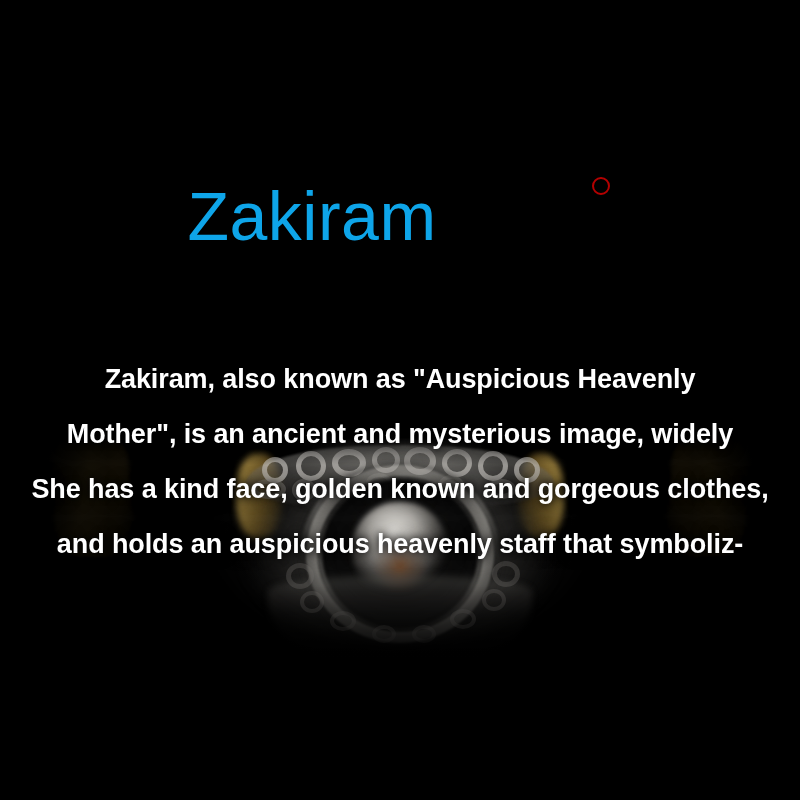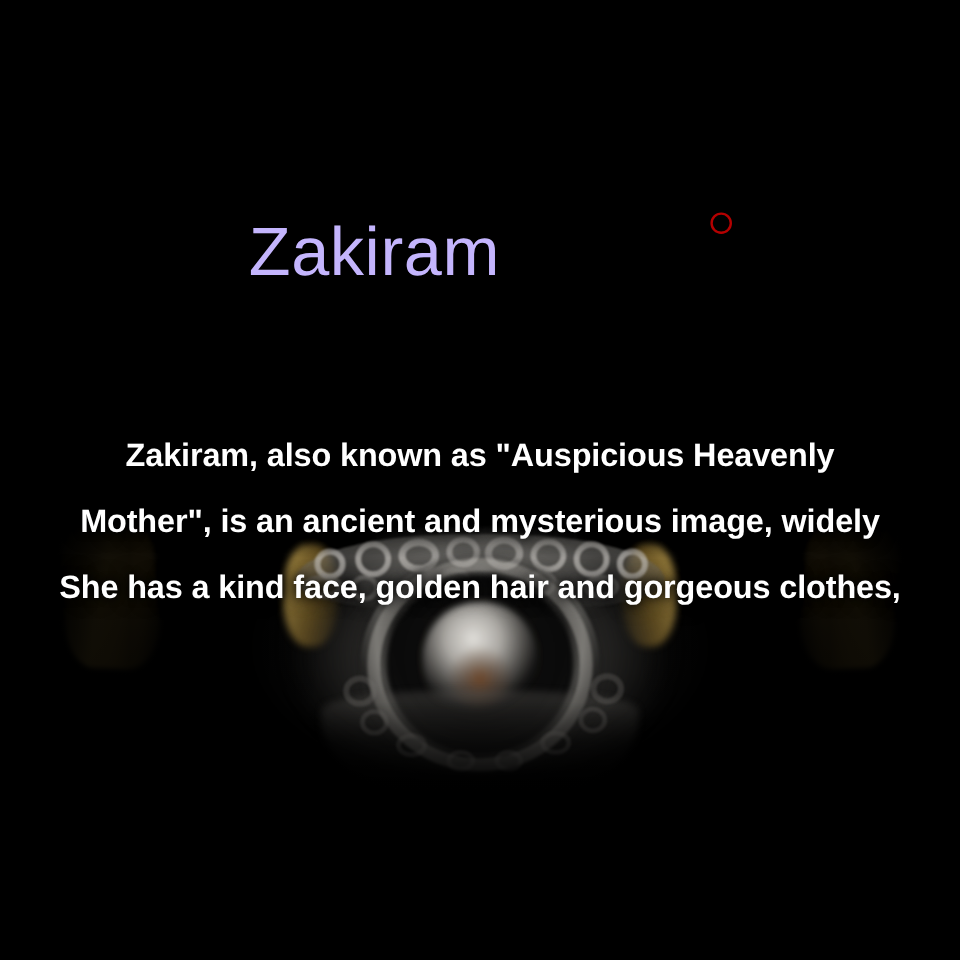--- a/index.html
+++ b/index.html
@@ -204,22 +204,22 @@
     position:absolute; right:0; top:0; width:270px; height:300px;
     background:linear-gradient(270deg,#000 0%, rgba(0,0,0,0.88) 40%, rgba(0,0,0,0) 100%);
   }
 
   
   #title {
     position:absolute;
     left:0; top:182px;
     width:800px;
     text-align:center;
-    color:#c4b5fd;
-    font-size:57px;
+    color:#0ea5e9;
+    font-size:68px;
     font-weight:400;
     letter-spacing:0.5px;
     line-height:1;
     white-space:nowrap;
   }
   
   #title-inner { position:relative; left:-88px; display:inline-block; }
 
   #red-marker {
     position:absolute;
@@ -296,16 +296,17 @@
 
   <div id="title">
     <span id="title-inner">Zakiram</span>
   </div>
 
   <div id="red-marker"></div>
 
   <div id="body-copy">
     <span class="ln">Zakiram, also known as "Auspicious Heavenly</span>
     <span class="ln">Mother", is an ancient and mysterious image, widely</span>
-    <span class="ln">She has a kind face, golden hair and gorgeous clothes,</span>
+    <span class="ln">She has a kind face, golden known and gorgeous clothes,</span>
+    <span class="ln">and holds an auspicious heavenly staff that symboliz-</span>
   </div>
 
 </div>
 
 </body></html>

